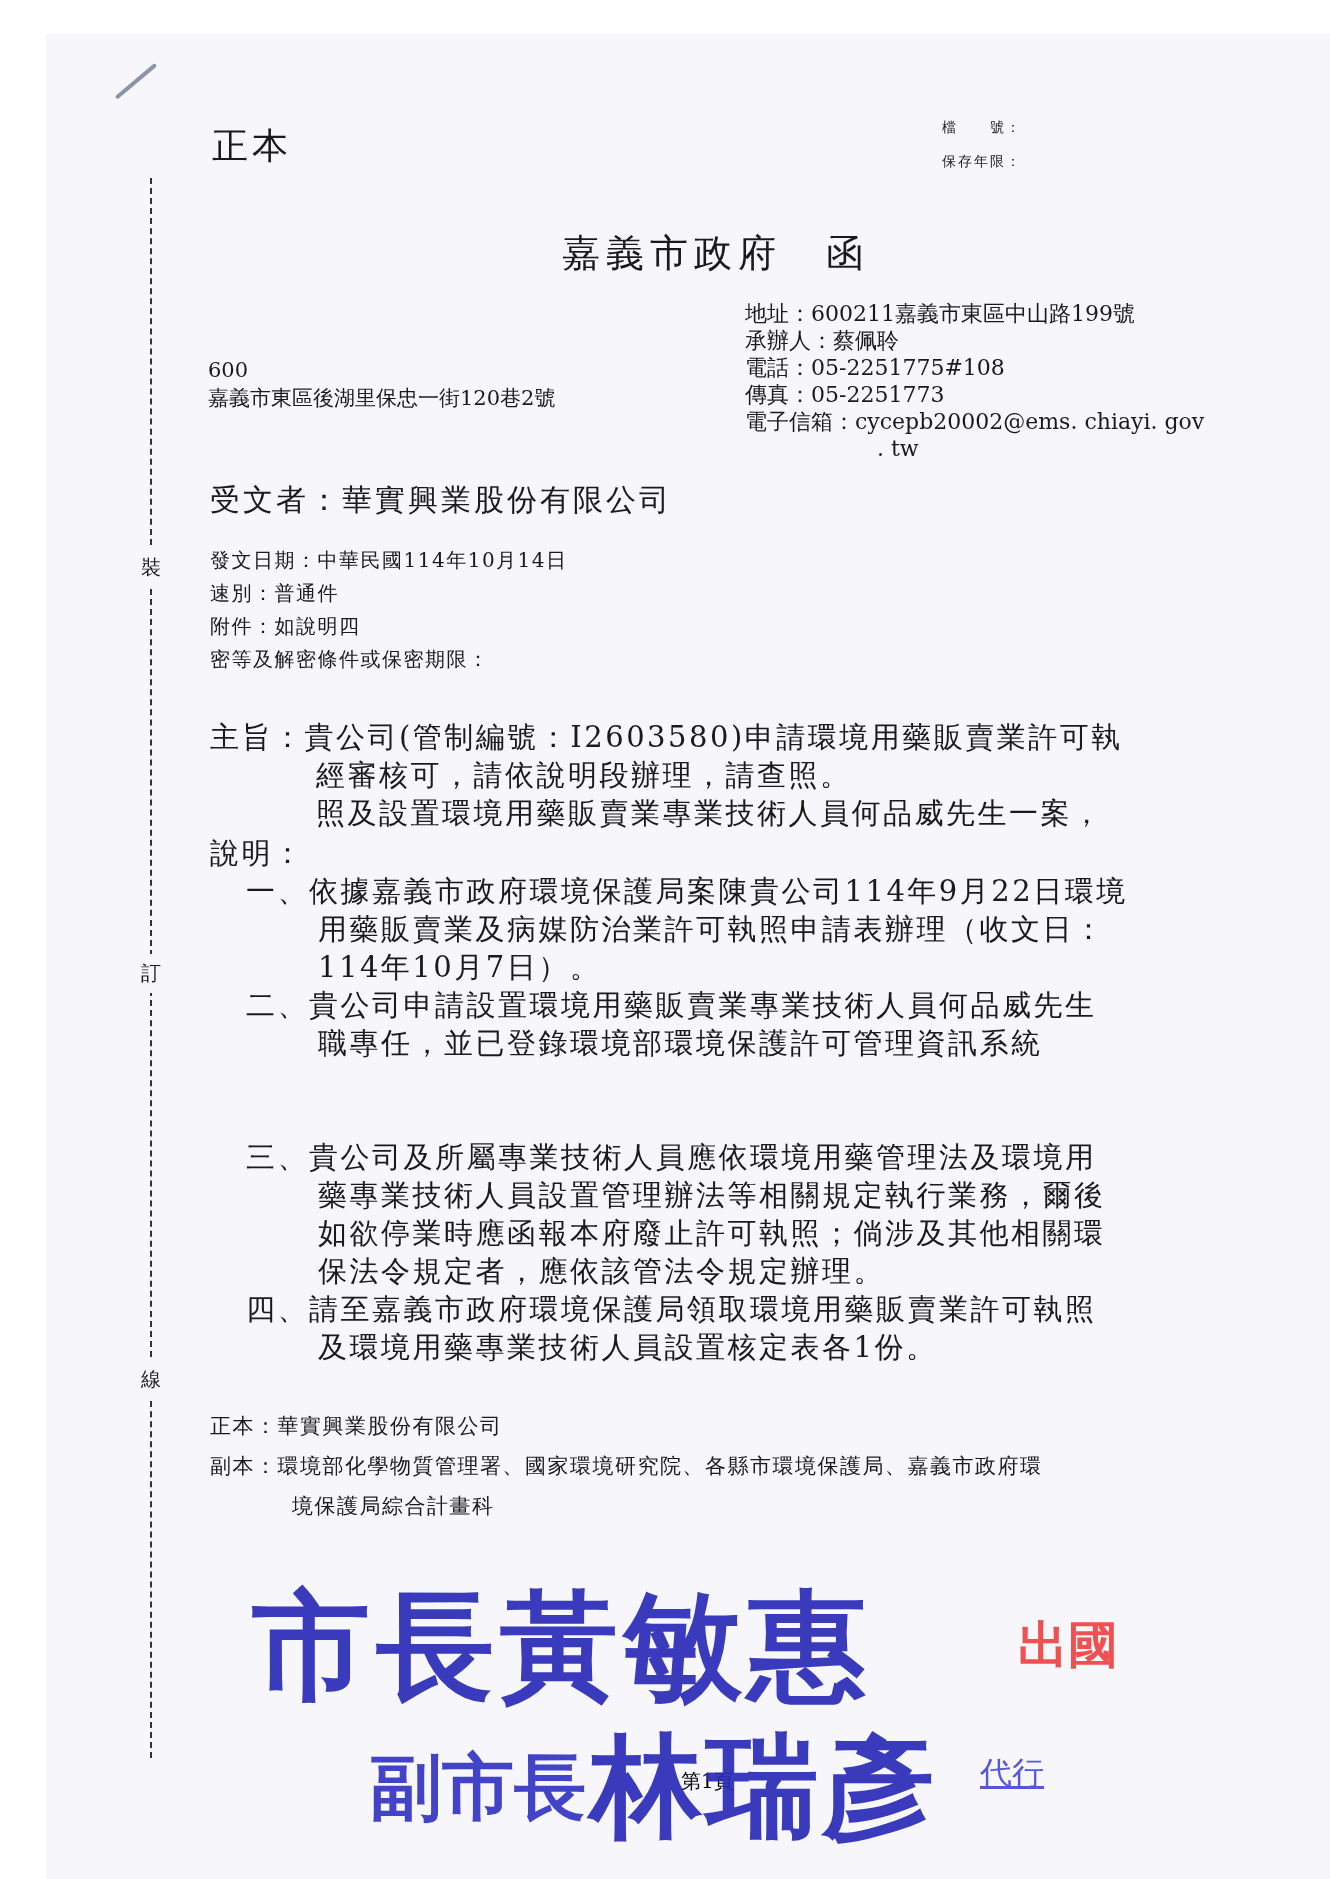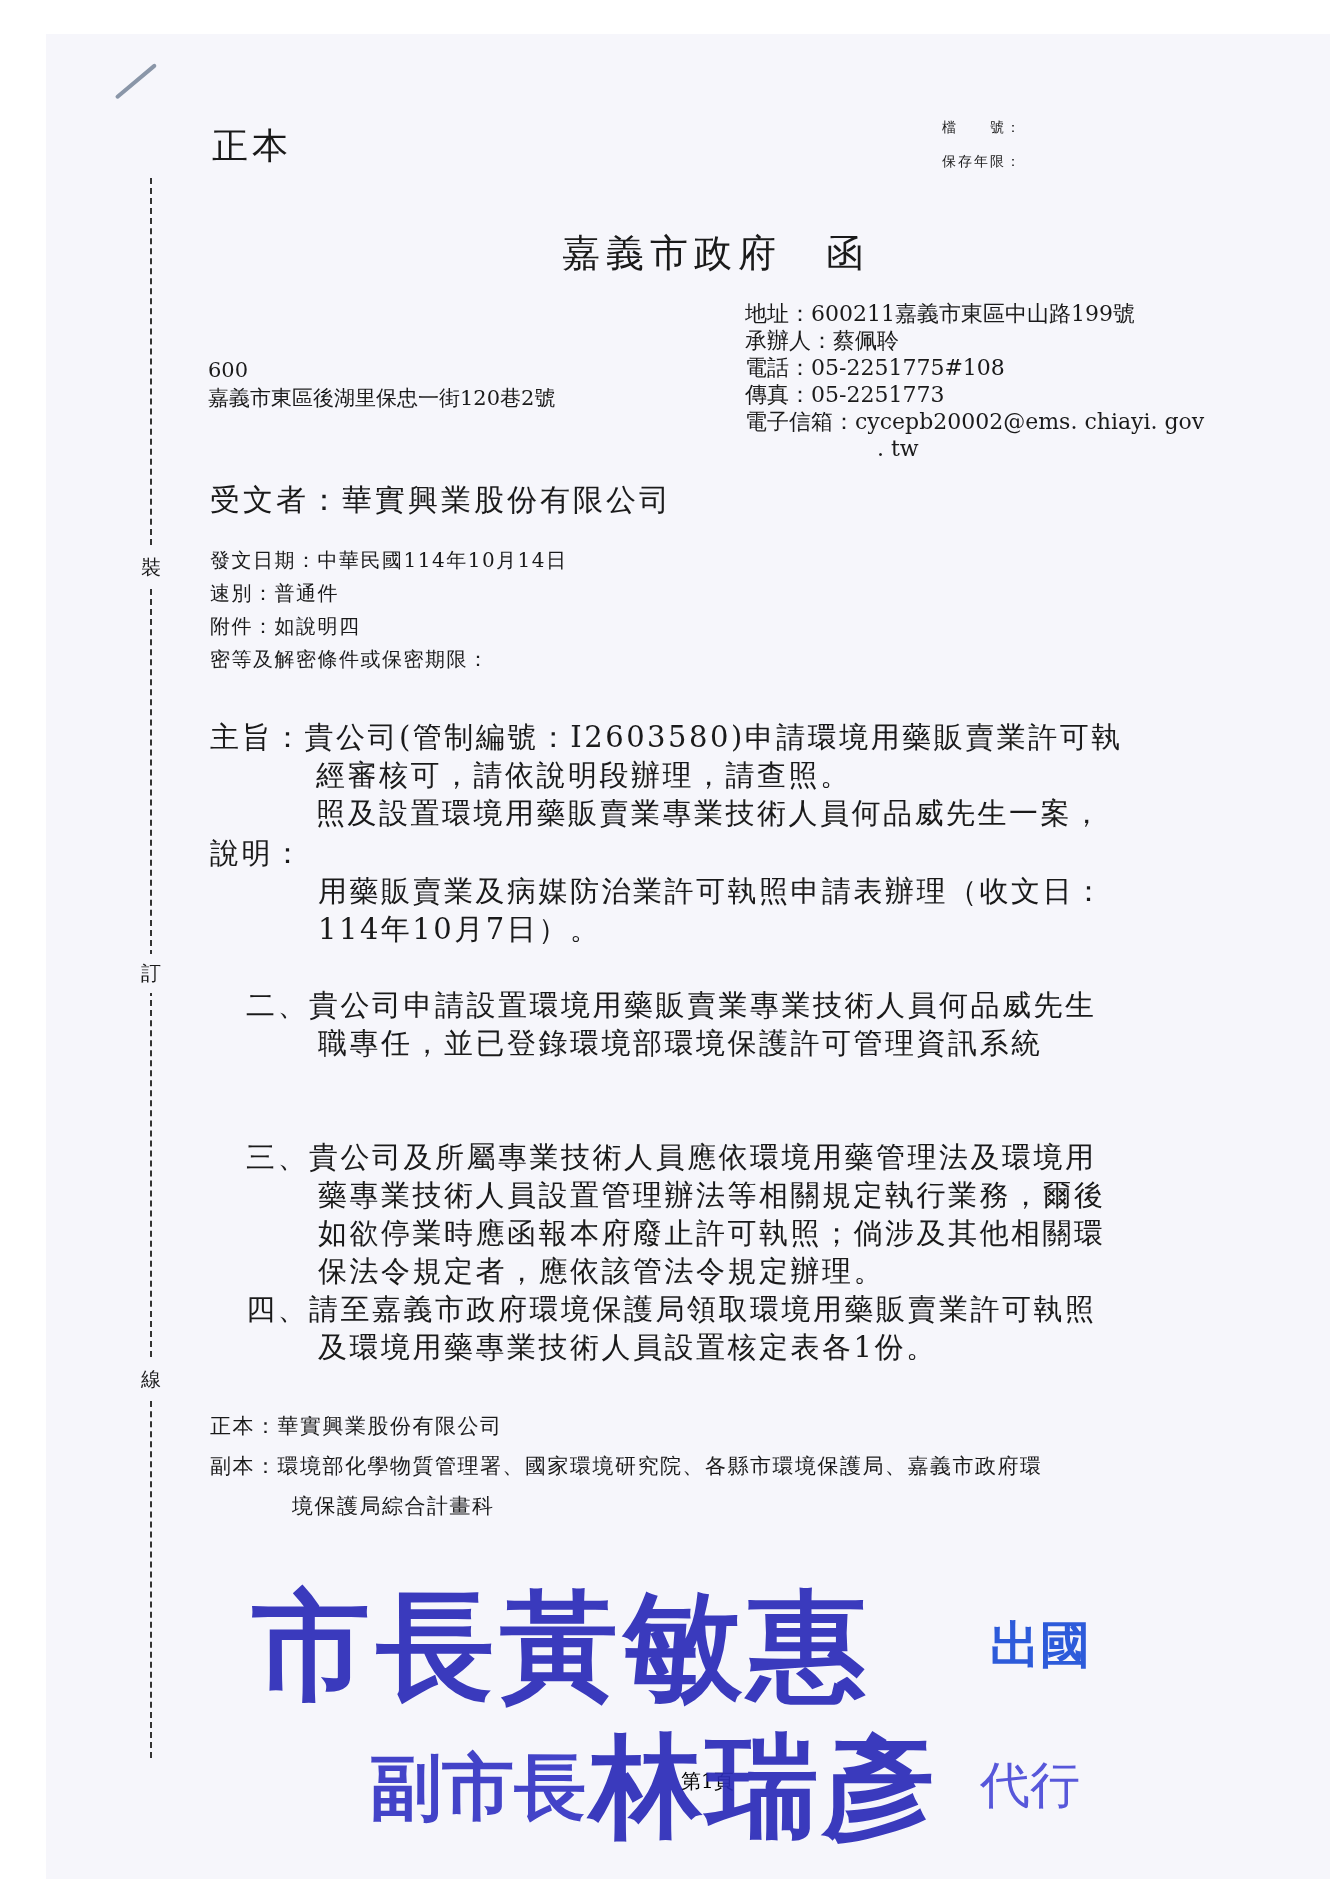--- a/index.html
+++ b/index.html
@@ -42,24 +42,24 @@
     .explain-head { left: 210px; top: 834px; }
     .item { left: 246px; }
     .item .indent { padding-left: 72px; display: block; }
     .cc-block { left: 210px; top: 1406px; font-size: 21px; line-height: 40px; letter-spacing: 1.5px; }
     .cc-block .indent { padding-left: 82px; display: block; }
     .stamp {
       position: absolute; color: #2b2bb8; font-family: "DejaVu Sans", "Liberation Sans", sans-serif;
       font-weight: bold; white-space: nowrap; opacity: 0.92;
     }
     .stamp-mayor { left: 252px; top: 1568px; font-size: 118px; letter-spacing: 6px; }
-    .stamp-mayor-note { left: 990px; top: 1612px; font-size: 50px; color: #1d4ed8; }
+    .stamp-mayor-note { left: 1018px; top: 1612px; font-size: 50px; color: #ef4444; }
     .stamp-vice-small { left: 370px; top: 1740px; font-size: 72px; color: #3434c4; font-family: Liberation Mono, monospace; }
     .stamp-vice-name { left: 590px; top: 1712px; font-size: 112px; letter-spacing: 4px; }
-    .stamp-vice-note { left: 980px; top: 1752px; font-size: 50px; color: #4a4ad8; font-weight: normal; }
+    .stamp-vice-note { left: 980px; top: 1752px; font-size: 32px; color: #4a4ad8; font-weight: normal; text-decoration: underline; }
     .page-num { left: 681px; top: 1768px; font-size: 20px; color: #000000; text-align: right; }
   </style>
 </head>
 <body>
 
 <div class="page"></div>
 
 <div class="pencil-mark"></div>
 
 <div class="abs copy-label">正本</div>
@@ -101,20 +101,21 @@
 
 <div class="abs body-text subject">
   <span>主旨：貴公司(管制編號：I2603580)申請環境用藥販賣業許可執</span>
   <span class="indent">經審核可，請依說明段辦理，請查照。</span>
   <span class="indent">照及設置環境用藥販賣業專業技術人員何品威先生一案，</span>
 </div>
 
 <div class="abs body-text explain-head">說明：</div>
 
 <div class="abs body-text item" style="top:872px">
+  <span>一、依據嘉義市政府環境保護局案陳貴公司114年9月22日環境</span>
   <span class="indent">用藥販賣業及病媒防治業許可執照申請表辦理（收文日：</span>
   <span class="indent">114年10月7日）。</span>
 </div>
 
 <div class="abs body-text item" style="top:986px">
   <span>二、貴公司申請設置環境用藥販賣業專業技術人員何品威先生</span>
   <span class="indent">職專任，並已登錄環境部環境保護許可管理資訊系統</span>
 </div>
 
 <div class="abs body-text item" style="top:1138px">

